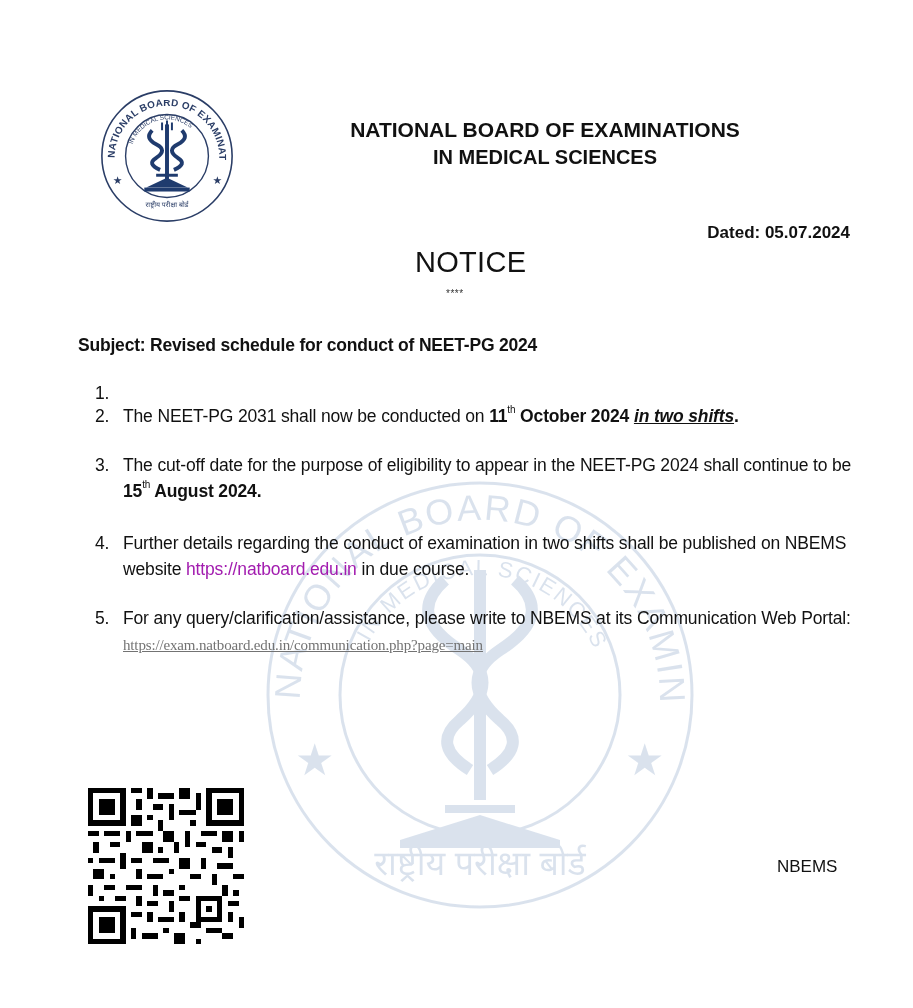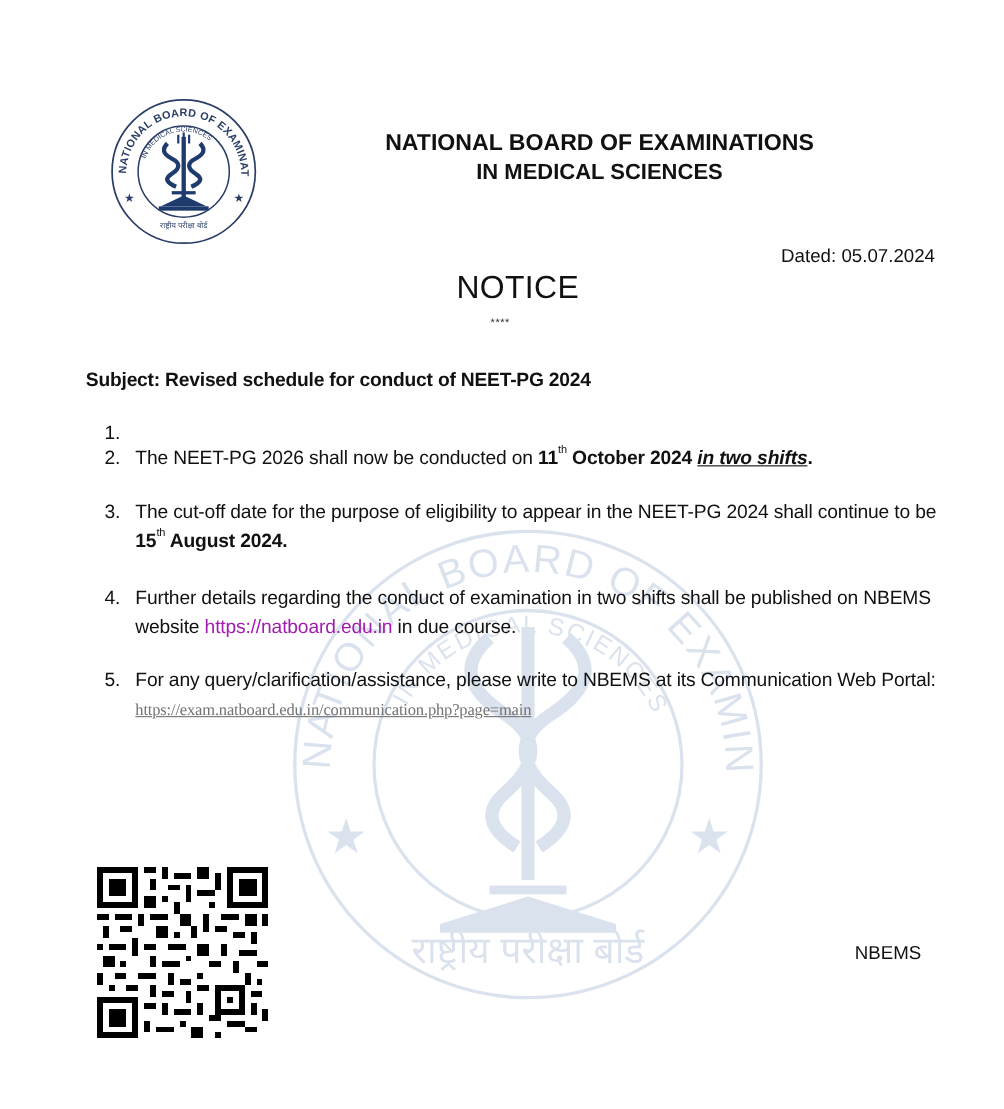--- a/index.html
+++ b/index.html
@@ -9,21 +9,21 @@
 
   
   .seal { left:93px; top:86px; width:148px; height:140px; }
   .seal svg { width:100%; height:100%; }
 
   .org { left:250px; top:116px; width:590px; text-align:center; font-weight:bold; }
   .org .l1 { font-size:21px; line-height:28px; }
   .org .l2 { font-size:20px; line-height:27px; }
   .org .l3 { font-size:20px; line-height:27px; }
 
-  .dated { right:63px; top:223px; font-size:17px; font-weight:normal; }
+  .dated { right:63px; top:223px; font-size:17px; font-weight:bold; }
   .notice { left:415px; top:246px; font-size:29px; font-weight:normal; letter-spacing:0.3px; }
   .stars { left:446px; top:288px; font-size:10px; color:#333; letter-spacing:0.5px; }
 
   .subject { left:78px; top:335px; font-size:17.5px; font-weight:bold; letter-spacing:-0.2px; }
 
   .points { left:95px; top:380px; width:770px; }
   .pt { position:relative; padding-left:28px; font-size:17.5px; line-height:26px; letter-spacing:-0.15px; margin-bottom:23px; }
   .pt .num { position:absolute; left:0; top:0; }
   .pt b { font-weight:bold; }
   .pt sup { font-size:10px; vertical-align:top; line-height:14px; font-weight:normal; }
@@ -105,21 +105,21 @@
 </div>
 
 <div class="abs subject">Subject: Revised schedule for conduct of NEET-PG 2024</div>
 
 <div class="abs points">
   <div class="pt">
     <span class="num">1.</span>
   </div>
   <div class="pt">
     <span class="num">2.</span>
-    <span>The NEET-PG 2026 shall now be conducted on </span><b><span>11</span><sup>th</sup><span> October 2024</span></b><span> </span><span class="ul-it">in two shifts</span><b>.</b>
+    <span>The NEET-PG 2031 shall now be conducted on </span><b><span>11</span><sup>th</sup><span> October 2024</span></b><span> </span><span class="ul-it">in two shifts</span><b>.</b>
   </div>
   <div class="pt">
     <span class="num">3.</span>
     <span>The cut-off date for the purpose of eligibility to appear in the NEET-PG 2024 shall continue to be </span><b><span>15</span><sup>th</sup><span> August 2024.</span></b>
   </div>
   <div class="pt" style="margin-top:26px;">
     <span class="num">4.</span>
     <span>Further details regarding the conduct of examination in two shifts shall be published on NBEMS website </span><a class="link">https://natboard.edu.in</a><span> in due course.</span>
   </div>
   <div class="pt">

